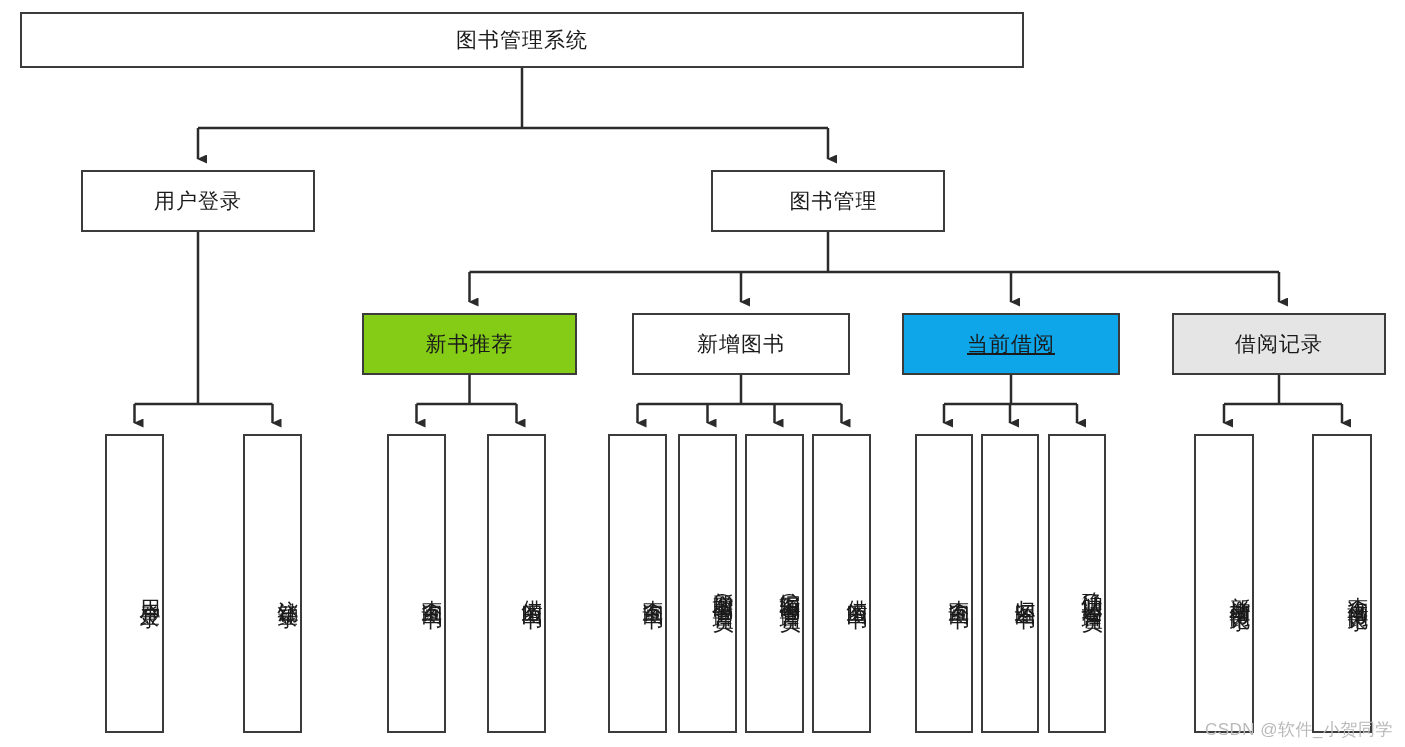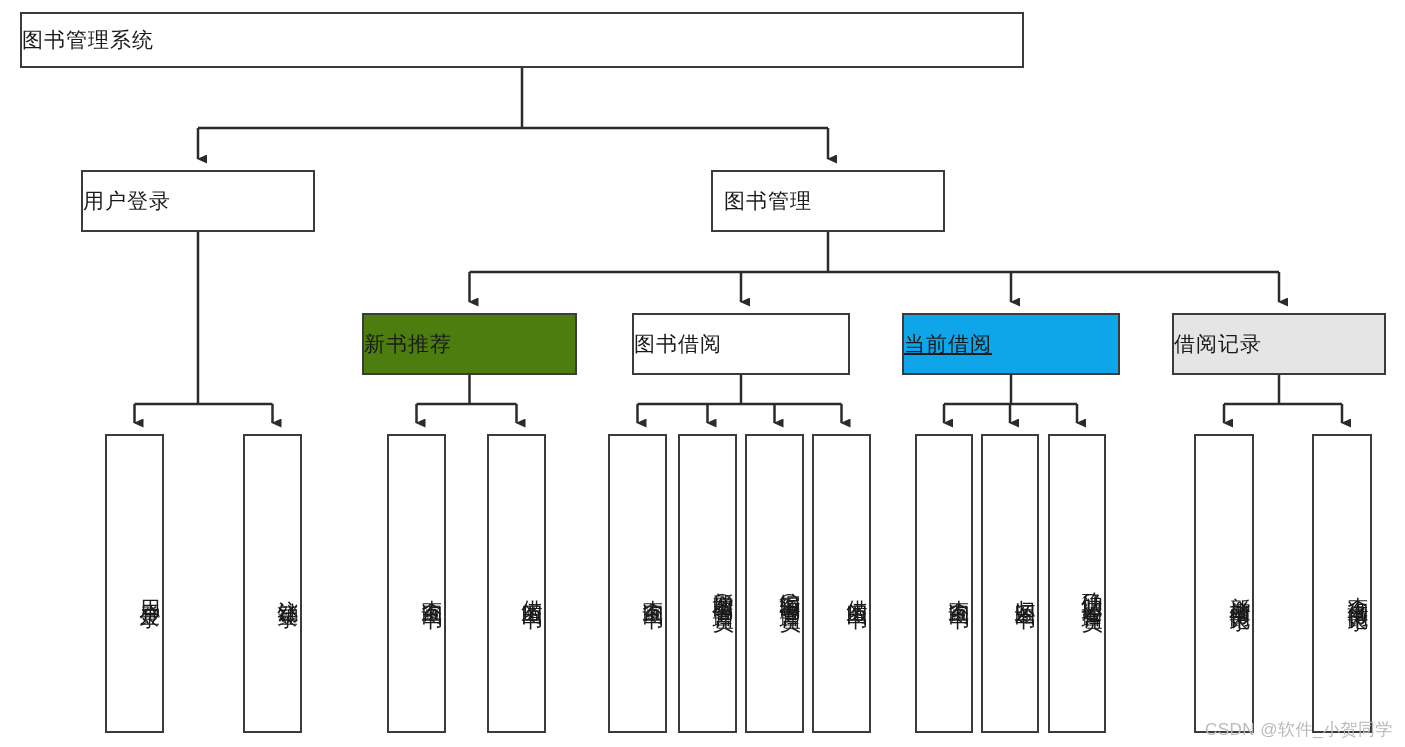--- a/index.html
+++ b/index.html
@@ -25,21 +25,21 @@
     height: 747px;
     pointer-events: none;
   }
   .node {
     position: absolute;
     box-sizing: border-box;
     background: #ffffff;
     border: 2px solid #3b3b3b;
     display: flex;
     align-items: center;
-    justify-content: flex-start;
+    justify-content: center;
     color: #1a1a1a;
   }
   .node.horiz {
     font-size: 21px;
     letter-spacing: 1px;
   }
   .node.vert {
     writing-mode: vertical-rl;
     text-orientation: upright;
     font-size: 21px;
@@ -119,25 +119,25 @@
   <div id="nodes">
       <div class="node horiz" id="node-root" style="left: 20px; top: 12px; width: 1004px; height: 56px; border-color: rgb(59, 59, 59); background: rgb(255, 255, 255); color: rgb(26, 26, 26);">
         <span class="label">图书管理系统</span>
       </div>
       <div class="node horiz" id="node-login" style="left: 81px; top: 170px; width: 234px; height: 62px; border-color: rgb(59, 59, 59); background: rgb(255, 255, 255); color: rgb(26, 26, 26);">
         <span class="label">用户登录</span>
       </div>
       <div class="node horiz" id="node-bookmgmt" style="left: 711px; top: 170px; width: 234px; height: 62px; border-color: rgb(59, 59, 59); background: rgb(255, 255, 255); color: rgb(26, 26, 26); padding-left: 11px;">
         <span class="label">图书管理</span>
       </div>
-      <div class="node horiz" id="node-newbook" style="left: 362px; top: 313px; width: 215px; height: 62px; border-color: rgb(59, 59, 59); background: #4d7c0f; color: rgb(26, 26, 26);">
+      <div class="node horiz" id="node-newbook" style="left: 362px; top: 313px; width: 215px; height: 62px; border-color: rgb(59, 59, 59); background: #84cc16; color: rgb(26, 26, 26);">
         <span class="label">新书推荐</span>
       </div>
       <div class="node horiz" id="node-borrow" style="left: 632px; top: 313px; width: 218px; height: 62px; border-color: rgb(59, 59, 59); background: rgb(255, 255, 255); color: rgb(26, 26, 26);">
-        <span class="label">图书借阅</span>
+        <span class="label">新增图书</span>
       </div>
       <div class="node horiz" id="node-current" style="left: 902px; top: 313px; width: 218px; height: 62px; border-color: rgb(59, 59, 59); background: #0ea5e9; color: rgb(26, 26, 26); text-decoration: underline;">
         <span class="label">当前借阅</span>
       </div>
       <div class="node horiz" id="node-records" style="left: 1172px; top: 313px; width: 214px; height: 62px; border-color: rgb(59, 59, 59); background: #e5e5e5; color: rgb(26, 26, 26);">
         <span class="label">借阅记录</span>
       </div>
       <div class="node vert" id="node-leaf-login-1" style="left: 105px; top: 434px; width: 59px; height: 299px; border-color: rgb(59, 59, 59); background: rgb(255, 255, 255); color: rgb(26, 26, 26);">
         <span class="label">用户登录</span>
       </div>

